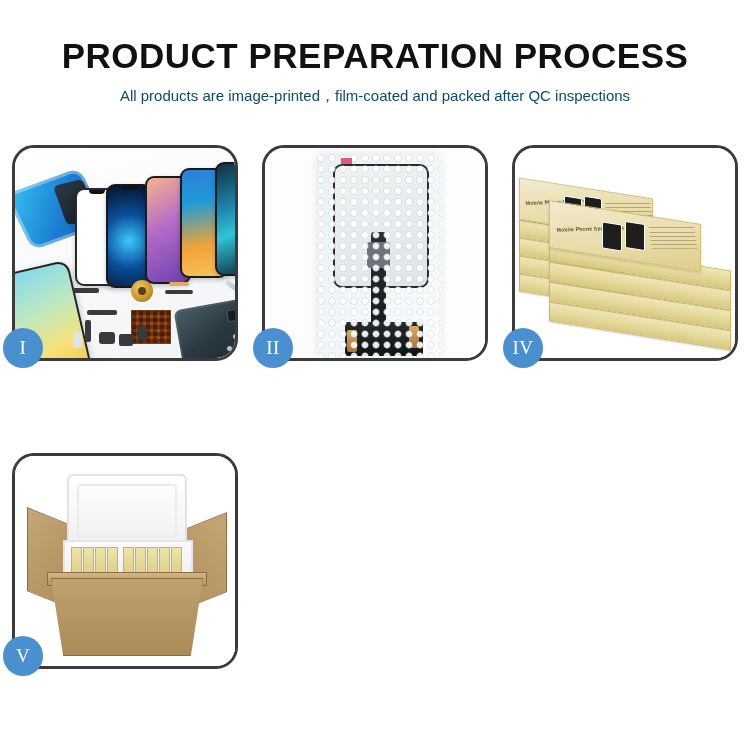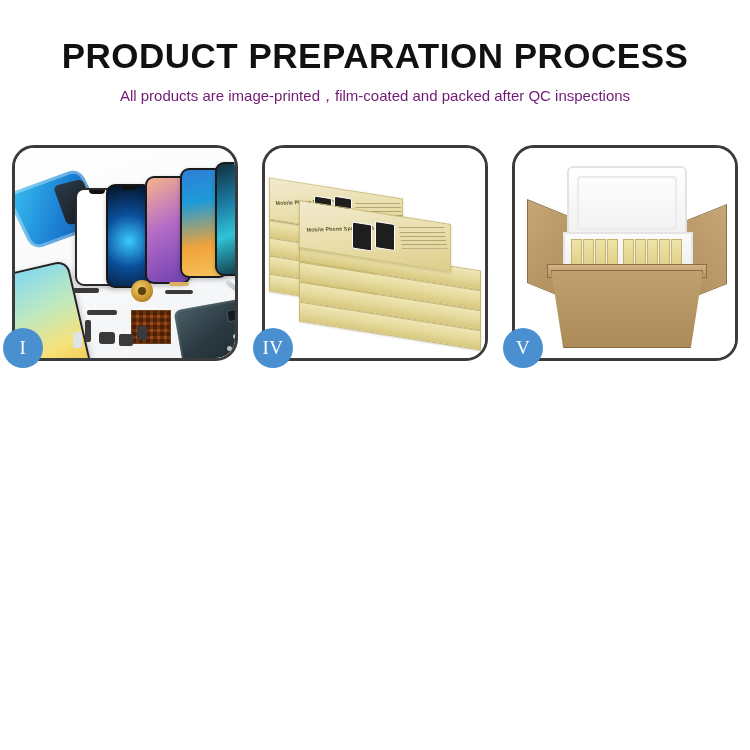--- a/index.html
+++ b/index.html
@@ -26,21 +26,21 @@
     letter-spacing: 0.5px;
     color: #111111;
     white-space: nowrap;
   }
   .subtitle {
     margin: 0;
     padding-top: 11px;
     font-family: "Liberation Sans", sans-serif;
     font-size: 15px;
     font-weight: 400;
-    color: #701a75;
+    color: #0c4a6e;
     white-space: nowrap;
   }
 
   
   .grid {
     position: absolute;
     left: 12px; top: 145px;
     width: 726px; height: 540px;
     display: grid;
     grid-template-columns: repeat(3, 226px);
@@ -365,20 +365,35 @@
           <div class="backhousing"></div>
           <div class="tweezer"></div>
           <div class="screw" style="left:160px; top:58px;"></div>
 
           <div class="screw" style="left:154px; top:70px;"></div>
         </div>
       </div>
       <div class="badge">I</div>
     </div>
 
+    <div class="panel">
+      <div class="panel-inner p2">
+        <div class="bubblebag">
+          <div class="lcd"></div>
+          <div class="tag"></div>
+          <div class="flex"></div>
+          <div class="flexpad"></div>
+          <div class="flexbtm"></div>
+          <div class="gold" style="left:30px; top:176px;"></div>
+          <div class="gold" style="left:92px; top:172px;"></div>
+          <div class="bubbles"></div>
+        </div>
+      </div>
+      <div class="badge">II</div>
+    </div>
 
 
     <div class="panel">
       <div class="panel-inner p4">
         <div class="stack">
 
           <div class="sbox" style="left:0px;  top:68px;  width:104px; height:16px; transform:skewY(9deg);"></div>
           <div class="sbox" style="left:0px;  top:86px;  width:104px; height:16px; transform:skewY(9deg);"></div>
           <div class="sbox" style="left:0px;  top:104px; width:104px; height:16px; transform:skewY(9deg);"></div>
           <div class="sbox" style="left:0px;  top:122px; width:104px; height:16px; transform:skewY(9deg);"></div>

